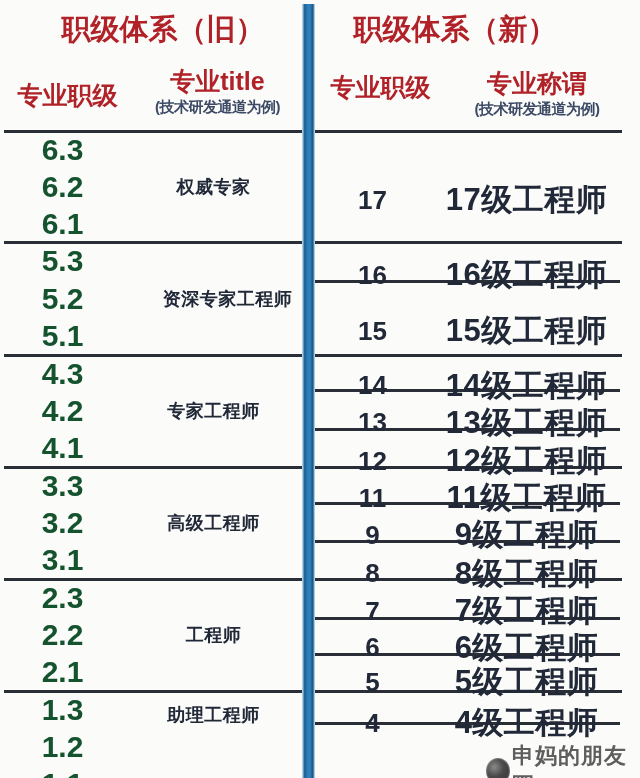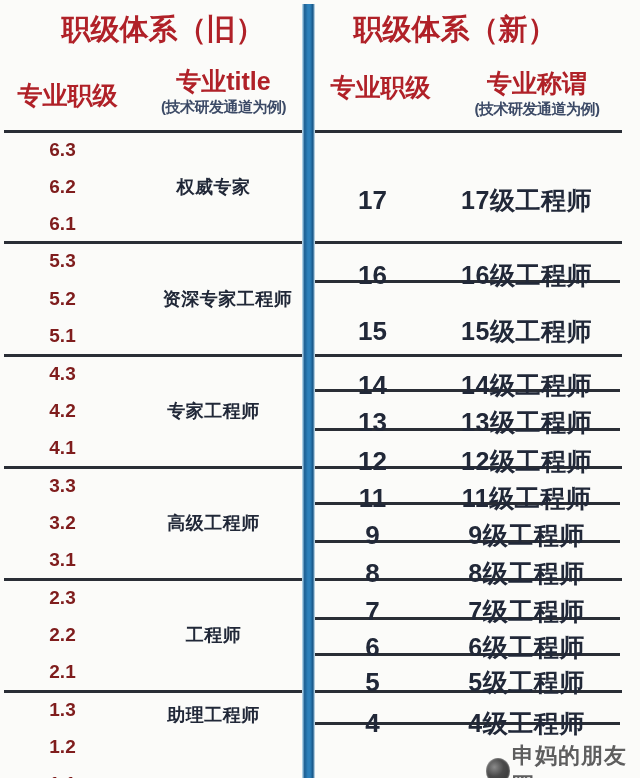--- a/index.html
+++ b/index.html
@@ -18,51 +18,51 @@
   
   .tbl-title{position:absolute;top:10px;font-size:29px;font-weight:bold;color:#b02128;text-align:center;z-index:3;}
   .col-head{position:absolute;font-size:25px;font-weight:bold;color:#b02128;text-align:center;z-index:3;line-height:1.1;}
   .col-sub{font-size:15px;font-weight:bold;color:#3c4a66;letter-spacing:-0.5px;margin-top:3px;}
 
   
   #left-body{position:absolute;left:0;top:131px;width:302px;z-index:3;}
   .lgroup{display:flex;box-sizing:border-box;}
   .lnums{width:125px;display:flex;flex-direction:column;}
   .lnum{flex:1;display:flex;align-items:center;justify-content:center;
-    font-size:19px;font-weight:bold;color:#7f1d1d;}
+    font-size:30px;font-weight:bold;color:#14532d;}
   .ltitle{flex:1;display:flex;align-items:center;justify-content:center;
     font-size:18px;font-weight:bold;color:#212838;letter-spacing:0.5px;}
   .lgroup.last .ltitle{align-items:flex-start;padding-top:12px;}
 
   
   #right-body{position:absolute;left:315px;top:144px;width:308px;z-index:3;}
   .rrow{display:flex;box-sizing:border-box;}
   .rnum{width:115px;display:flex;align-items:center;justify-content:center;
     font-size:26px;font-weight:bold;color:#212838;}
   .rtitle{flex:1;display:flex;align-items:center;justify-content:center;
-    font-size:25px;font-weight:bold;color:#212838;letter-spacing:0.5px;}
+    font-size:31px;font-weight:bold;color:#212838;letter-spacing:0.5px;}
 
   
   .watermark{position:absolute;left:486px;top:741px;display:flex;align-items:center;z-index:10;}
   .wm-icon{width:26px;height:26px;border-radius:50%;margin-right:2px;
     background:radial-gradient(circle at 35% 35%, #8a8a8a 0%, #4a4a4a 40%, #2e2e2e 100%);
     box-shadow:0 0 2px rgba(255,255,255,.8) inset;}
   .wm-text{font-size:22px;font-weight:bold;color:rgba(72,72,72,.88);letter-spacing:1px;
     text-shadow:0 0 2px rgba(255,255,255,.9), 1px 1px 0 rgba(255,255,255,.5);}
 </style>
 </head>
 <body>
 
 <div id="stage">
 
   <div class="tbl-title" style="left:12px;width:302px;">职级体系（旧）</div>
   <div class="tbl-title" style="left:301px;width:308px;">职级体系（新）</div>
 
   <div class="col-head" style="left:5px;top:82px;width:125px;">专业职级</div>
-  <div class="col-head" style="left:141px;top:68px;width:165px;">
+  <div class="col-head" style="left:135px;top:68px;width:165px;">
     <div>专业title</div>
     <div class="col-sub">(技术研发通道为例)</div>
   </div>
 
   <div class="col-head" style="left:318px;top:74px;width:125px;">专业职级</div>
   <div class="col-head" style="left:452px;top:70px;width:170px;">
     <div>专业称谓</div>
     <div class="col-sub">(技术研发通道为例)</div>
   </div>
 

